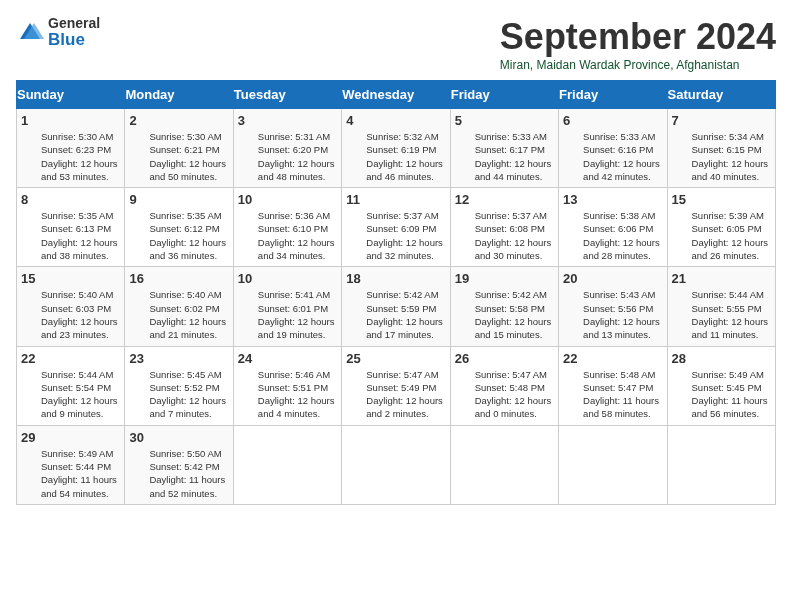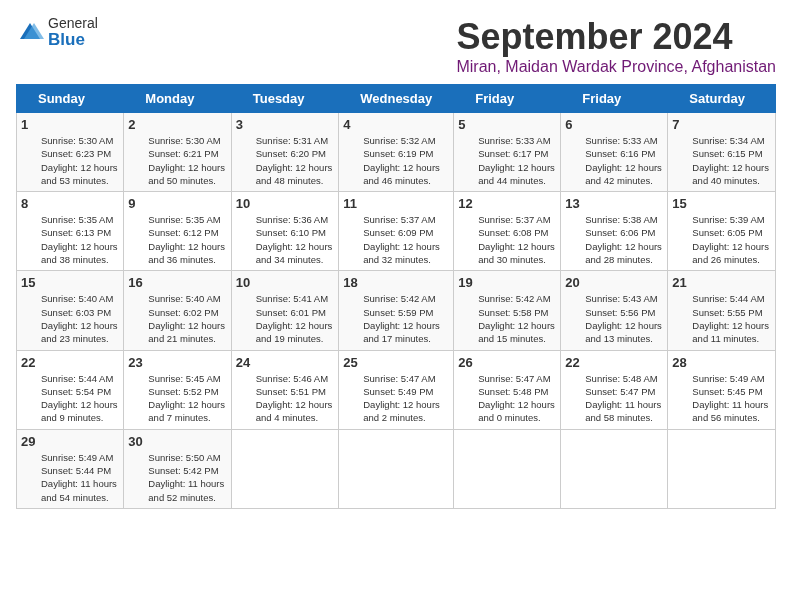--- a/index.html
+++ b/index.html
@@ -21,53 +21,53 @@
       align-items: center;
       gap: 4px;
     }
     .logo-text {
       display: flex;
       flex-direction: column;
       line-height: 1.1;
     }
     .logo-general {
       font-size: 14px;
-      font-weight: normal;
+      font-weight: bold;
       color: #333;
     }
     .logo-blue {
       font-size: 17px;
       font-weight: bold;
       color: #1a6fbb;
     }
     .logo-icon {
       width: 28px;
       height: 28px;
     }
     .title-section {
       text-align: left;
     }
     .month-title {
       font-size: 36px;
       font-weight: bold;
       color: #333;
     }
     .location-title {
-      font-size: 16px;
-      color: #701a75;
+      font-size: 12px;
+      color: #14532d;
     }
     table {
       width: 100%;
       border-collapse: collapse;
       font-size: 10px;
     }
     thead tr th {
       background-color: #1a6fbb;
       color: #fff;
-      padding: 6px 21px;
+      padding: 6px 0;
       text-align: left;
       font-size: 13px;
       font-weight: bold;
       border: 1px solid #1a6fbb;
     }
     tbody tr td {
       border: 1px solid #ccc;
       vertical-align: top;
       padding: 4px;
       width: 108px;

